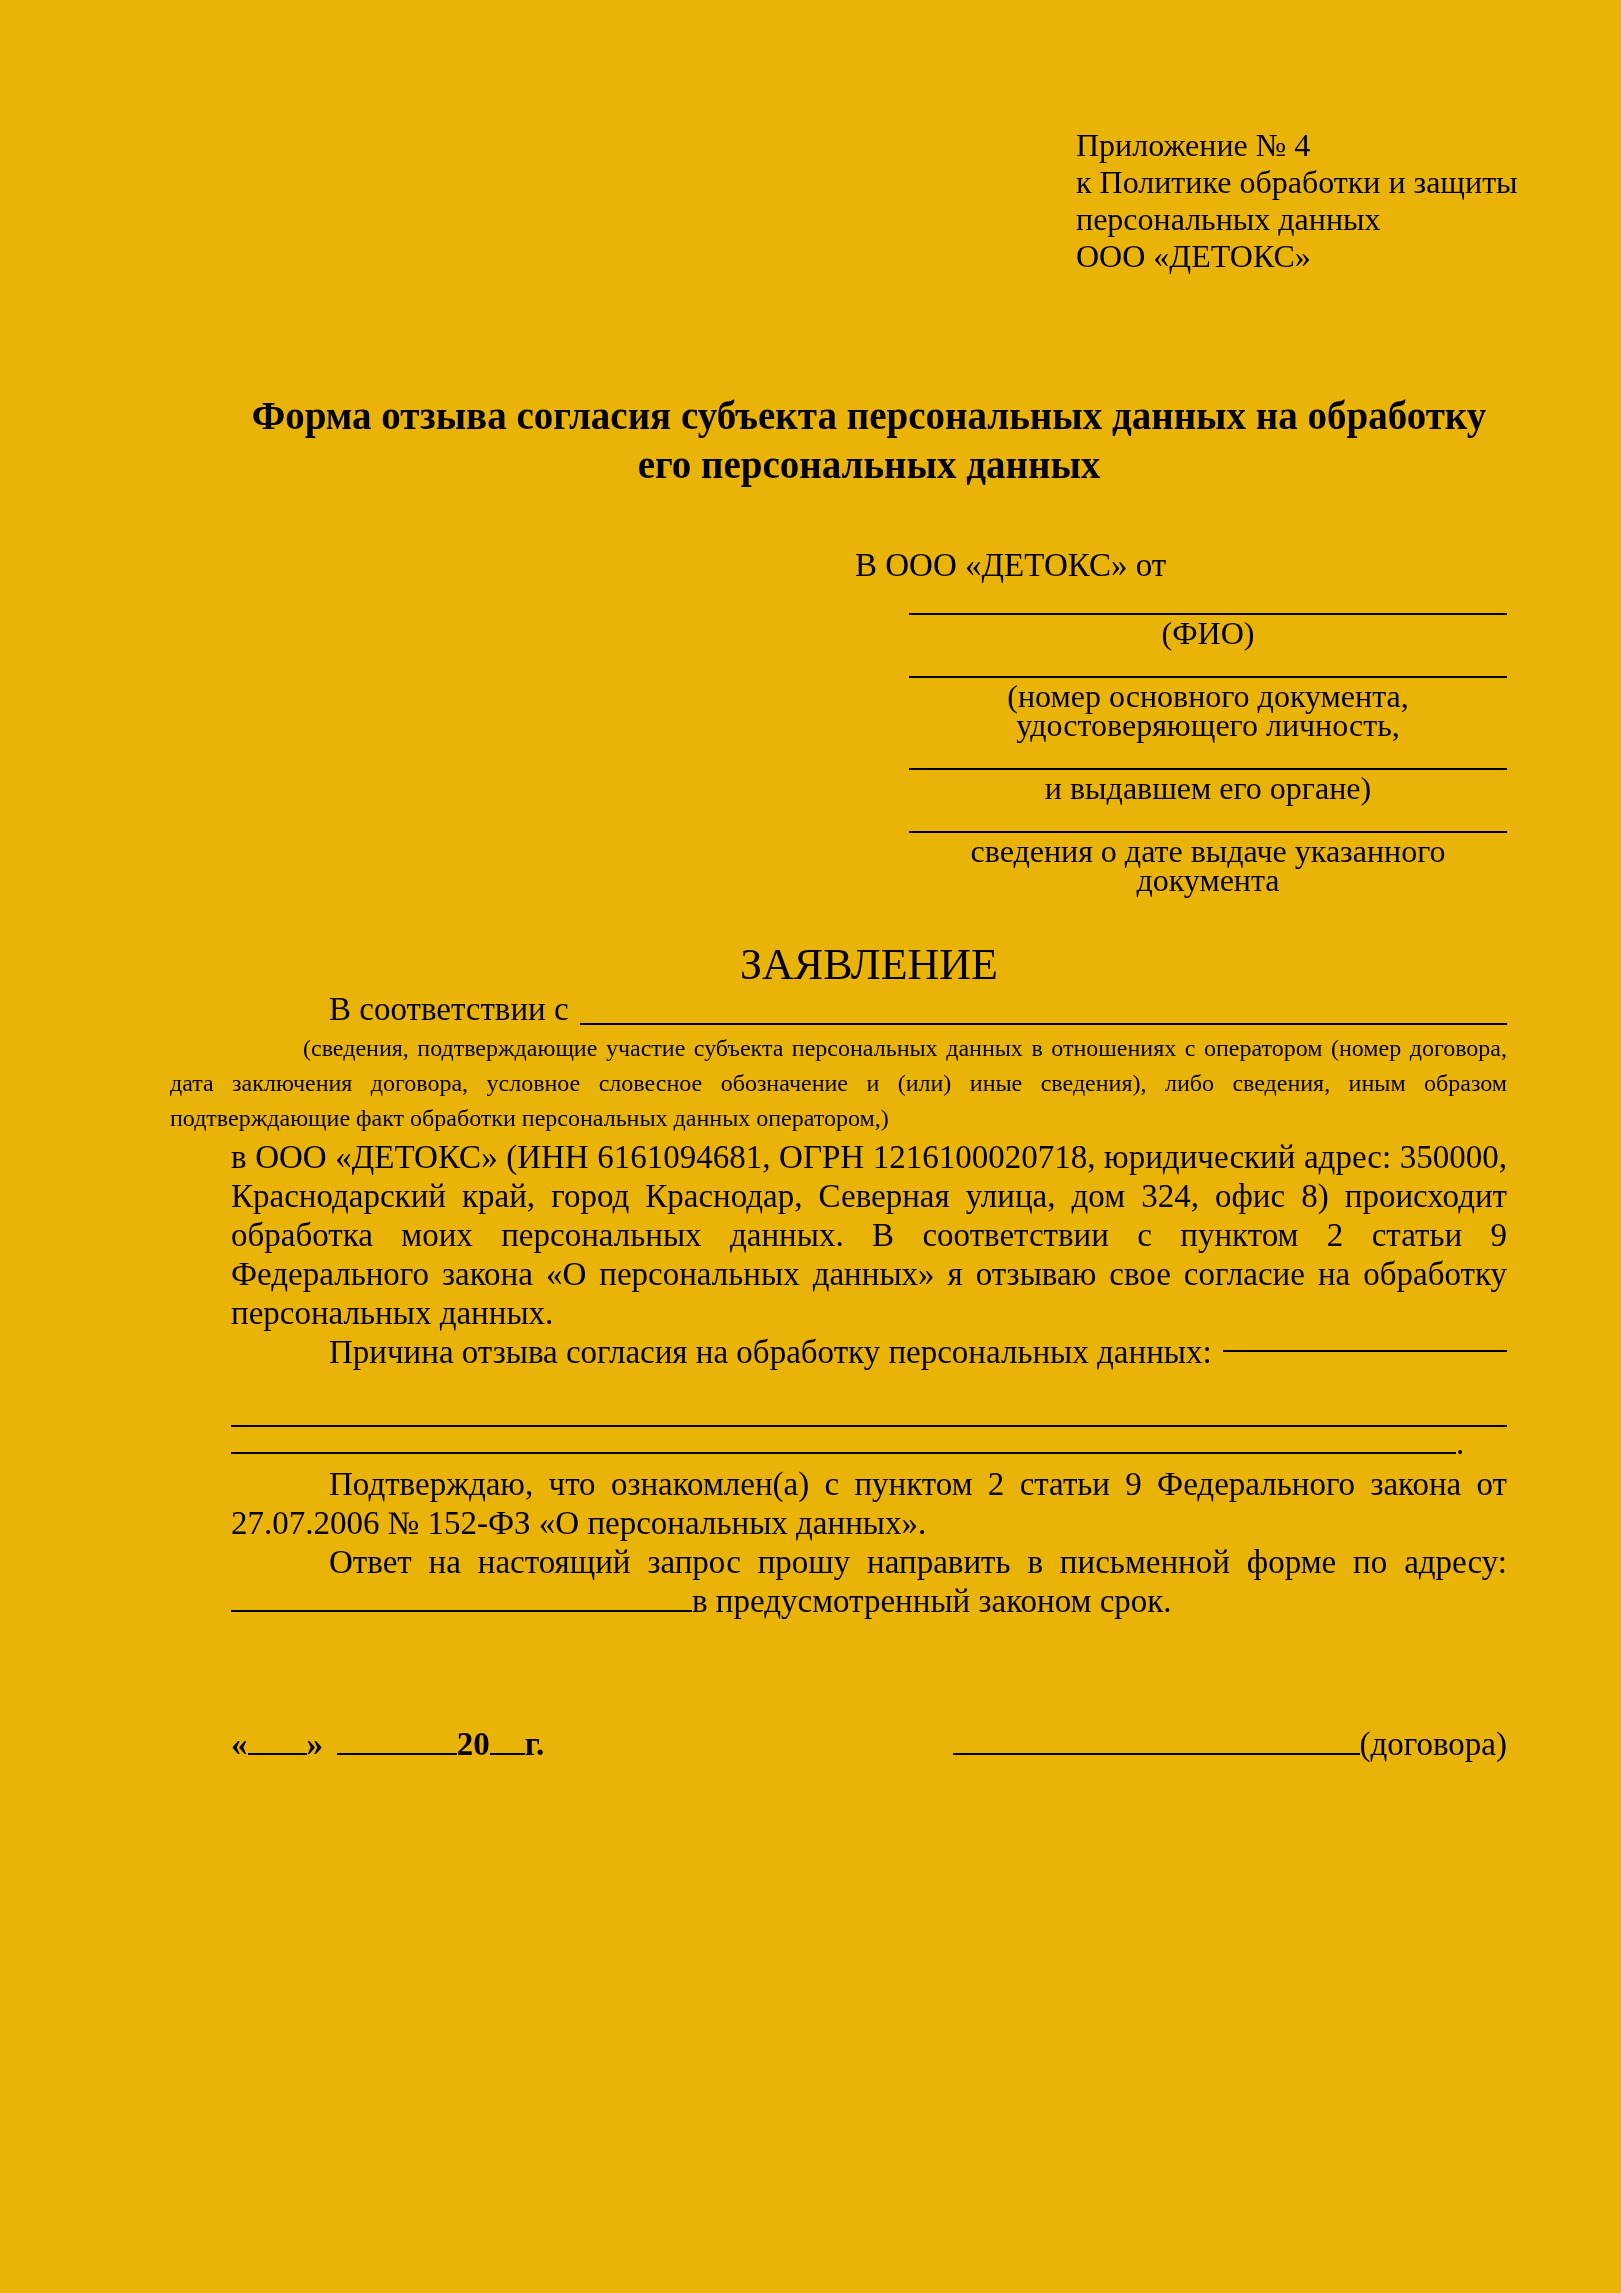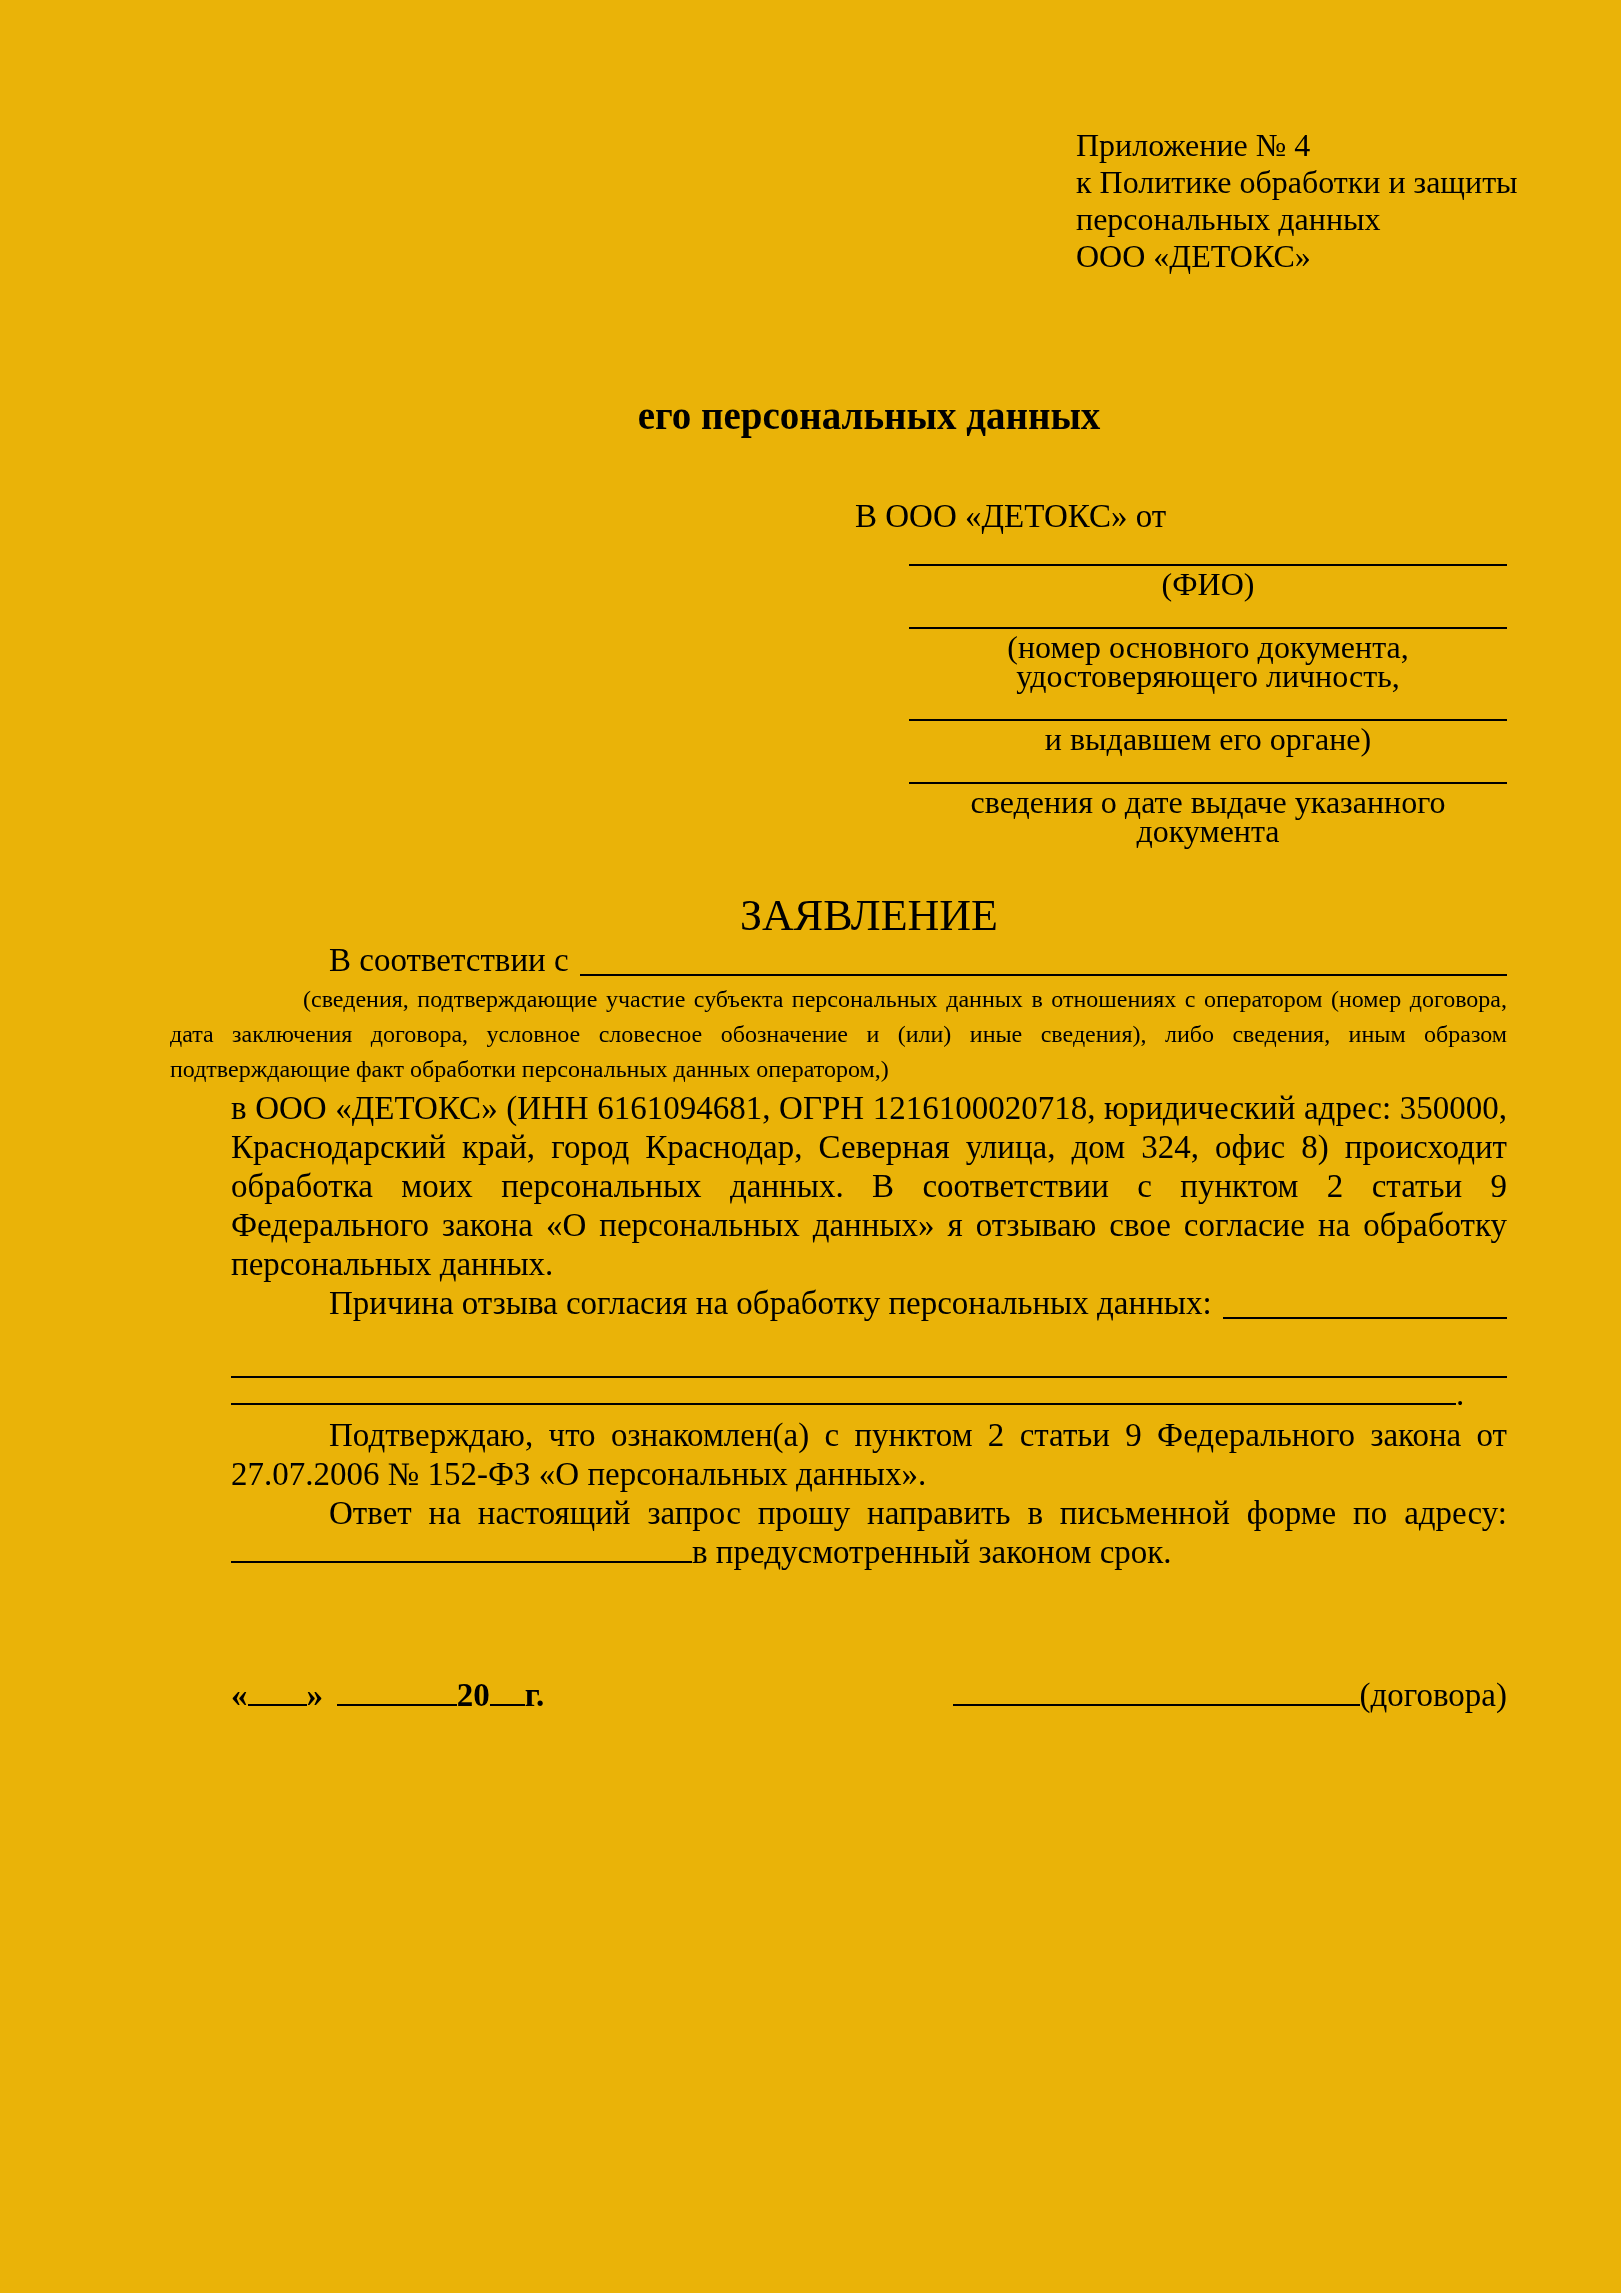--- a/index.html
+++ b/index.html
@@ -65,21 +65,21 @@
   }
   .note{
     font-size:24px;
     line-height:35px;
     text-align:justify;
     margin-left:-61px;
     text-indent:133px;
     margin-top:2px;
   }
   .body-para{text-align:justify;margin-top:2px;}
-  .reason-row{display:flex;align-items:flex-end;}
+  .reason-row{display:flex;align-items:center;}
   .blank1{height:53px;border-bottom:2.9px solid #000;}
   .blank2{height:33px;line-height:33px;white-space:nowrap;}
   .ib{
     display:inline-block;
     height:3.9px;
     border-bottom:2.9px solid #000;
   }
   .fill2{width:1225px;}
   .confirm{text-align:justify;text-indent:98px;margin-top:4.9px;}
   .reply1{
@@ -109,20 +109,21 @@
   <div class="content">
 
     <div class="header-block">
       <div>Приложение № 4</div>
       <div>к Политике обработки и защиты</div>
       <div>персональных данных</div>
       <div>ООО «ДЕТОКС»</div>
     </div>
 
     <div class="title">
+      <div>Форма отзыва согласия субъекта персональных данных на обработку</div>
       <div>его персональных данных</div>
     </div>
 
     <div class="addr">
       <div class="addr-to">В ООО «ДЕТОКС» от</div>
 
       <div class="addr-field">
         <div class="rule"></div>
         <div class="cap">(ФИО)</div>
       </div>

